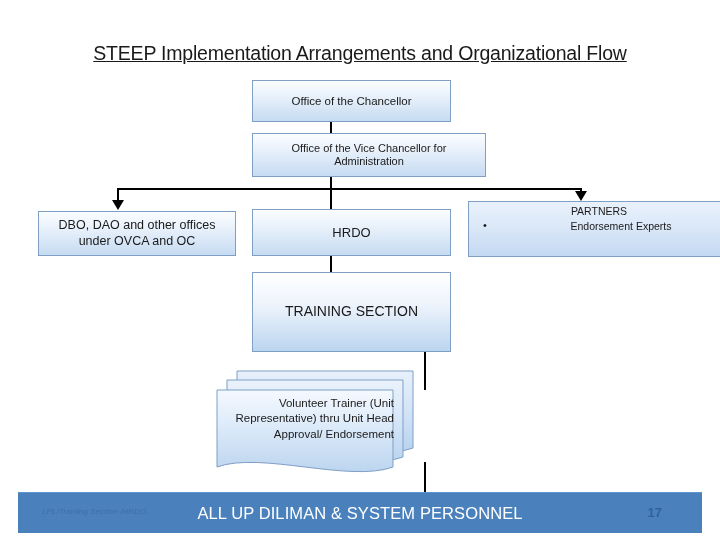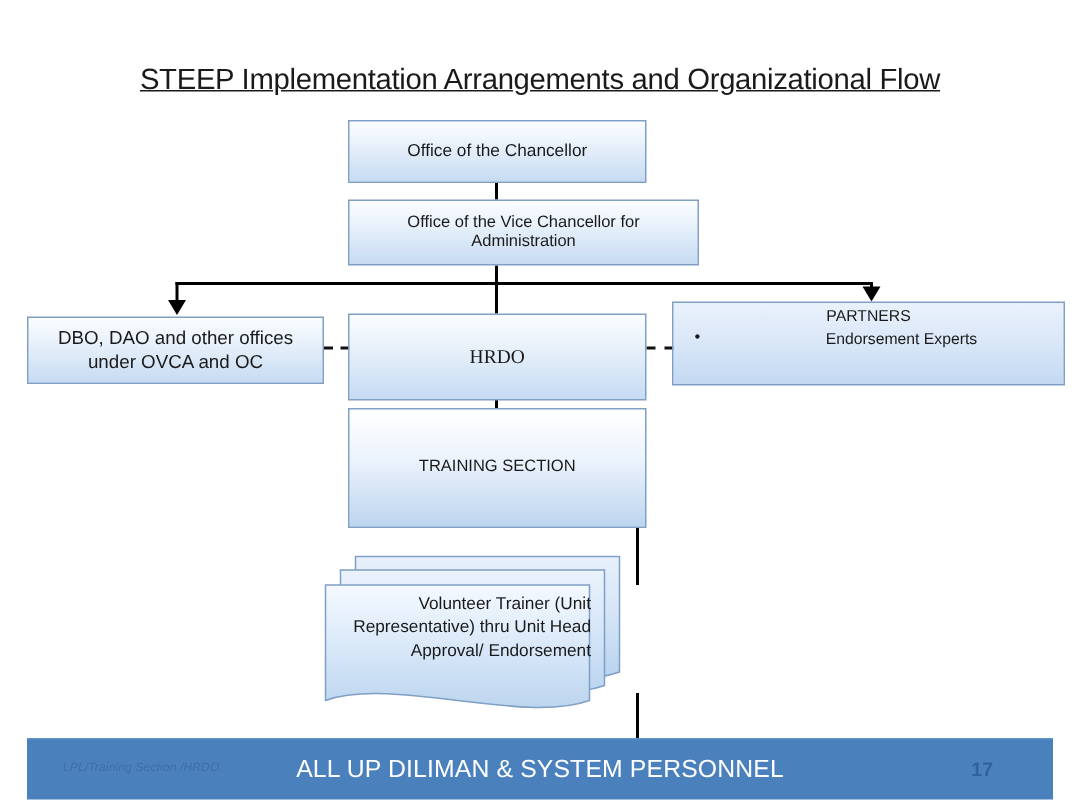--- a/index.html
+++ b/index.html
@@ -37,51 +37,51 @@
     position: absolute;
     box-sizing: border-box;
     border: 1px solid #7f9fc4;
     background: linear-gradient(to bottom, #fbfdff 0%, #eaf2fb 35%, #c6dbf2 100%);
     color: #1a1a1a;
     display: flex;
     align-items: center;
     justify-content: center;
     text-align: center;
     line-height: 1.22;
+    margin-left: 20px;
   }
 
   #box-chancellor {
     left: 232px; top: 80px; width: 199px; height: 42px;
     font-size: 11.5px;
   }
   #box-vice-chancellor {
     left: 232px; top: 133px; width: 234px; height: 44px;
     font-size: 11px;
     padding: 0 6px;
   }
   #box-dbo {
     left: 18px; top: 211px; width: 198px; height: 45px;
     font-size: 12.5px;
     padding: 0 5px;
   }
   #box-hrdo {
-    left: 232px; top: 209px; width: 199px; height: 58px;
+    left: 232px; top: 209px; width: 199px; height: 47px;
     font-size: 13px;
-    font-family: Liberation Serif, serif;
   }
   #box-partners {
     left: 448px; top: 201px; width: 262px; height: 56px;
     display: block;
     padding: 3px 0 0 0;
     font-size: 10.5px;
     background: linear-gradient(to bottom, #e9f1fb 0%, #dbe8f8 45%, #c3d9f2 100%);
   }
   #box-training {
     left: 232px; top: 272px; width: 199px; height: 80px;
-    font-size: 11px;
+    font-size: 14px;
     background: linear-gradient(to bottom, #ffffff 0%, #eef4fc 40%, #bcd5ef 100%);
     align-items: center;
   }
 
   
   .partners-title {
     text-align: center;
     font-size: 10.5px;
     color: #1a1a1a;
     margin-bottom: 1px;

